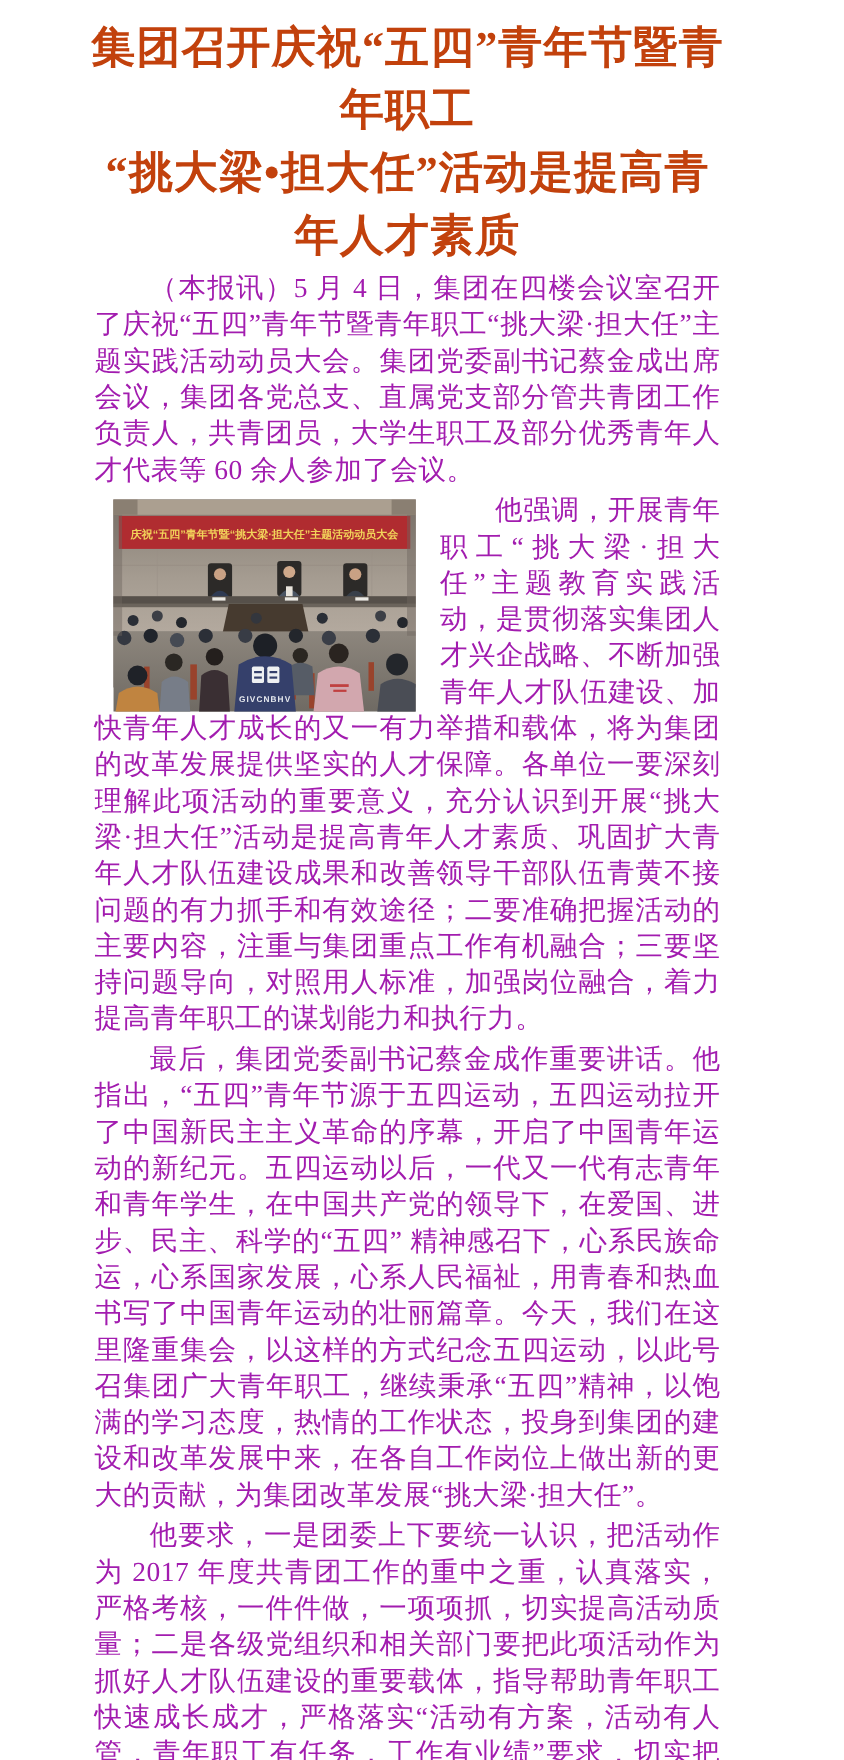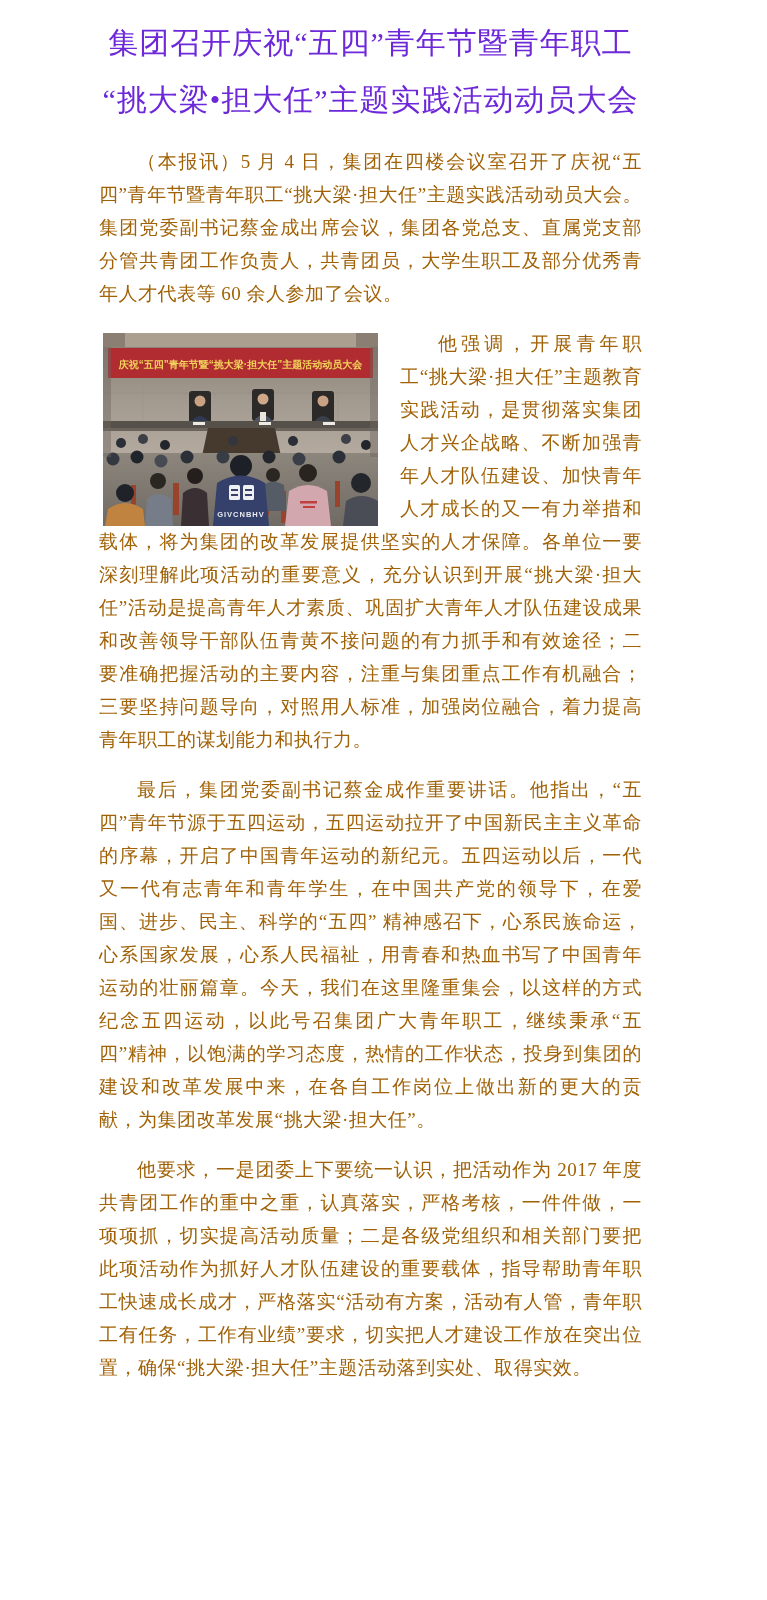--- a/index.html
+++ b/index.html
@@ -8,54 +8,54 @@
     width:767px;height:1600px;
     background:#ffffff;
     overflow:hidden;
     font-family:"Liberation Serif","DejaVu Serif",serif;
     color:#1c1c1c;
   }
   .content{
     padding:14px 108px 0 82px; 
   }
   .doc-title{
-    font-weight:400;
-    color:#6d28d9;
-    font-size:30px;
+    font-weight:700;
+    color:#c2410c;
+    font-size:40px;
     line-height:57px;
     text-align:center;
     letter-spacing:1px;
   }
   .body-text p{
-    margin:17px;
-    font-size:19px;
+    margin:4px;
+    font-size:25px;
     line-height:33px;
     letter-spacing:0.5px;
     text-align:justify;
     text-justify:inter-ideograph;
     text-indent:2em;
-    color:#a16207;
+    color:#a21caf;
   }
   .photo-float{
     float:left;
     width:275px;height:171px;
     margin:6px 22px 12px 21px;
     background:#8f8780;
   }
   .photo-float svg{display:block;width:275px;height:193px;}
 </style>
 </head>
 <body>
 
 <div class="page">
   <div class="content">
 
     <div class="doc-title">
       <div>集团召开庆祝“五四”青年节暨青年职工</div>
-      <div>“挑大梁•担大任”主题实践活动动员大会</div>
+      <div>“挑大梁•担大任”活动是提高青年人才素质</div>
     </div>
 
     <div class="body-text">
       <p>（本报讯）5 月 4 日，集团在四楼会议室召开了庆祝“五四”青年节暨青年职工“挑大梁·担大任”主题实践活动动员大会。集团党委副书记蔡金成出席会议，集团各党总支、直属党支部分管共青团工作负责人，共青团员，大学生职工及部分优秀青年人才代表等 60 余人参加了会议。</p>
 
       <div class="photo-float">
         <svg viewBox="0 0 275 193" xmlns="http://www.w3.org/2000/svg">
           <defs>
             <linearGradient id="wallGrad" x1="0" y1="0" x2="0" y2="1">
               <stop offset="0" stop-color="#857d73"></stop>

